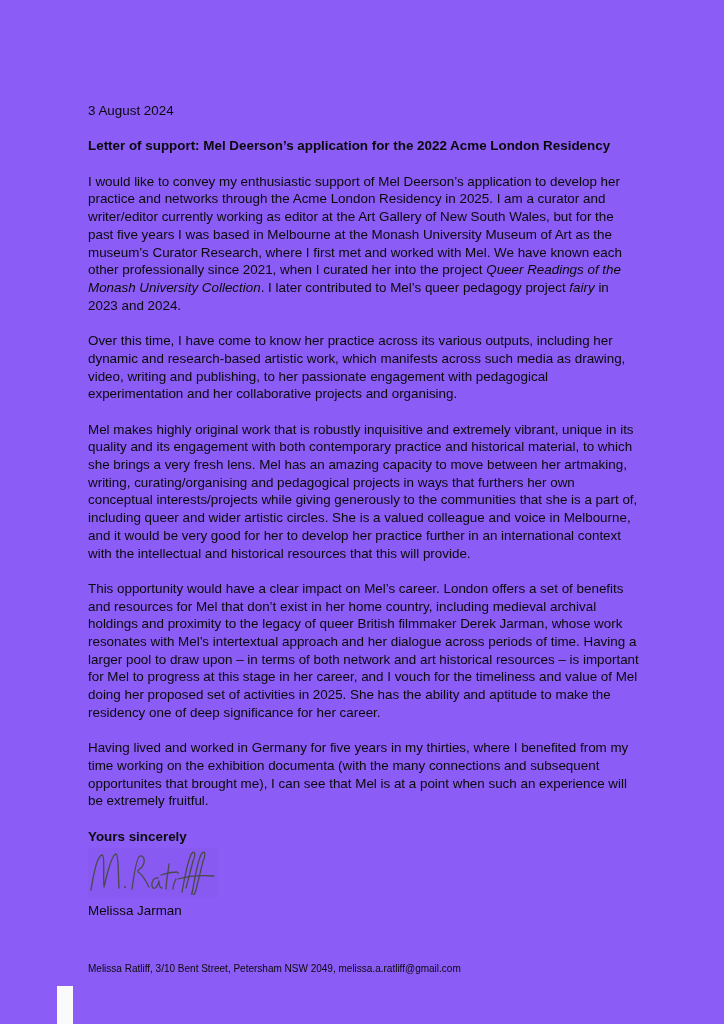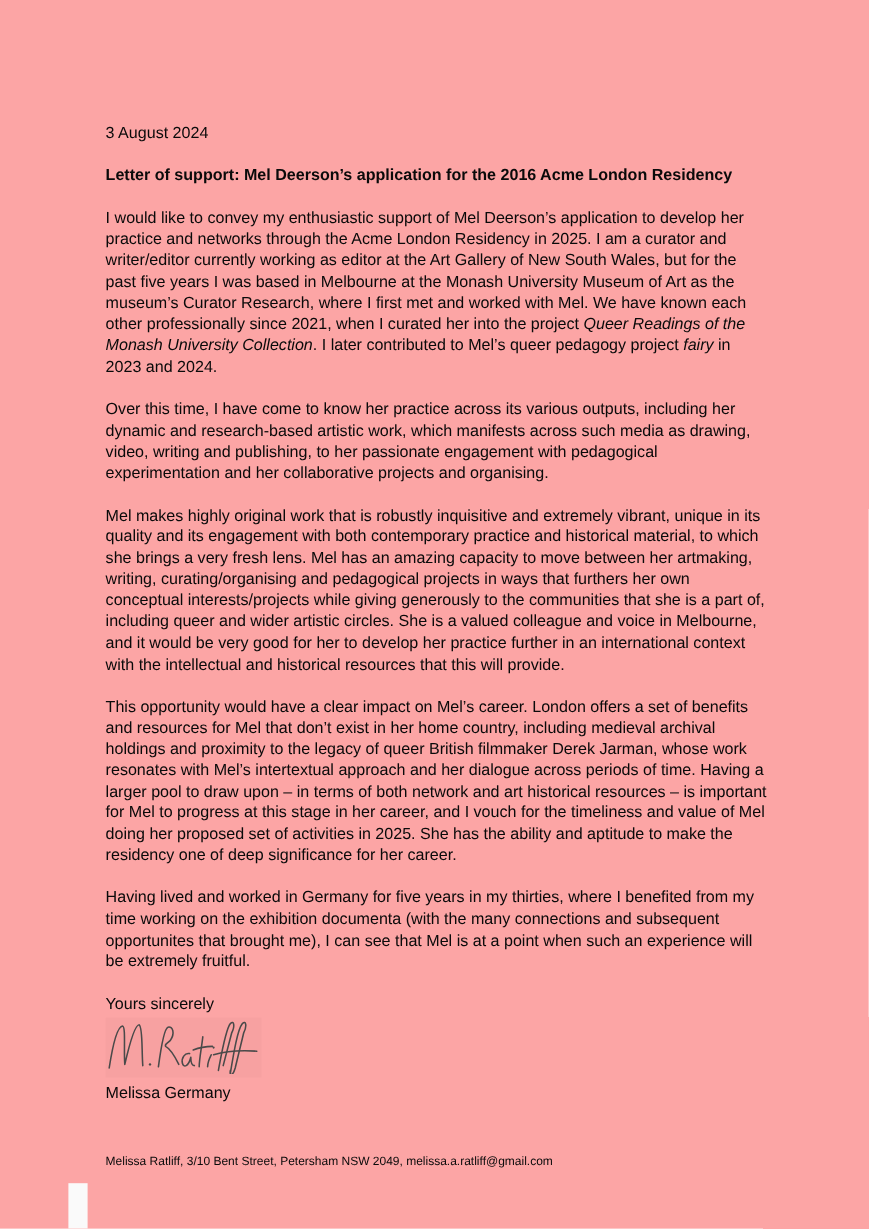--- a/index.html
+++ b/index.html
@@ -4,21 +4,21 @@
 <style>
   html, body {
     margin: 0;
     padding: 0;
     background: #ffffff;
   }
   .page {
     position: relative;
     width: 724px;
     height: 1024px;
-    background: #fca5a5;
+    background: #8b5cf6;
     font-family: "Liberation Sans", sans-serif;
     color: #0a0a0a;
     overflow: hidden;
   }
   .content {
     position: absolute;
     left: 88px;
     top: 102px;
     width: 552px;
   }
@@ -31,20 +31,21 @@
   .date { }
   .subject {
     font-weight: bold;
     white-space: nowrap;
   }
   .para em {
     font-style: italic;
   }
   .closing {
     margin-bottom: 3px !important;
+    font-weight: bold;
   }
   .signature-block {
     position: relative;
     width: 130px;
     height: 50px;
     margin: 2px 0 4px 0;
     background: rgba(0,0,0,0.018);
   }
   .signature-block svg {
     display: block;
@@ -72,21 +73,21 @@
   }
 </style>
 </head>
 <body>
 
 <div class="page">
   <div class="content">
 
     <p class="date">3 August 2024</p>
 
-    <p class="subject">Letter of support: Mel Deerson’s application for the 2016 Acme London Residency</p>
+    <p class="subject">Letter of support: Mel Deerson’s application for the 2022 Acme London Residency</p>
 
     <div>
         <p class="para"><span>I would like to convey my enthusiastic support of Mel Deerson’s application to develop her practice and networks through the Acme London Residency in 2025. I am a curator and writer/editor currently working as editor at the Art Gallery of New South Wales, but for the past five years I was based in Melbourne at the Monash University Museum of Art as the museum’s Curator Research, where I first met and worked with Mel. We have known each other professionally since 2021, when I curated her into the project </span><em>Queer Readings of the Monash University Collection</em><span>. I later contributed to Mel’s queer pedagogy project </span><em>fairy</em><span> in 2023 and 2024.</span></p>
         <p class="para"><span>Over this time, I have come to know her practice across its various outputs, including her dynamic and research-based artistic work, which manifests across such media as drawing, video, writing and publishing, to her passionate engagement with pedagogical experimentation and her collaborative projects and organising.</span></p>
         <p class="para"><span>Mel makes highly original work that is robustly inquisitive and extremely vibrant, unique in its quality and its engagement with both contemporary practice and historical material, to which she brings a very fresh lens. Mel has an amazing capacity to move between her artmaking, writing, curating/organising and pedagogical projects in ways that furthers her own conceptual interests/projects while giving generously to the communities that she is a part of, including queer and wider artistic circles. She is a valued colleague and voice in Melbourne, and it would be very good for her to develop her practice further in an international context with the intellectual and historical resources that this will provide.</span></p>
         <p class="para"><span>This opportunity would have a clear impact on Mel’s career. London offers a set of benefits and resources for Mel that don’t exist in her home country, including medieval archival holdings and proximity to the legacy of queer British filmmaker Derek Jarman, whose work resonates with Mel’s intertextual approach and her dialogue across periods of time. Having a larger pool to draw upon – in terms of both network and art historical resources – is important for Mel to progress at this stage in her career, and I vouch for the timeliness and value of Mel doing her proposed set of activities in 2025. She has the ability and aptitude to make the residency one of deep significance for her career.</span></p>
         <p class="para"><span>Having lived and worked in Germany for five years in my thirties, where I benefited from my time working on the exhibition documenta (with the many connections and subsequent opportunites that brought me), I can see that Mel is at a point when such an experience will be extremely fruitful.</span></p>
       </div>
 
     <p class="closing">Yours sincerely</p>
@@ -108,20 +109,20 @@
         <path d="M88,31 C86,35 85,38 85,41"></path>
         <circle cx="90" cy="25" r="0.9" fill="#4a4a4a" stroke="none"></circle>
 
         <path d="M94,44 C97,28 100,10 104,5 C107,2 108,7 105,13 L98,40"></path>
         <path d="M104,46 C107,28 110,10 114,5 C117,2 118,7 115,13 L108,42 C106,49 103,49 104,44"></path>
 
         <path d="M90,31 C100,28 112,27 126,28"></path>
       </svg>
     </div>
 
-    <p class="signer">Melissa Germany</p>
+    <p class="signer">Melissa Jarman</p>
 
   </div>
 
   <div class="footer-line">Melissa Ratliff, 3/10 Bent Street, Petersham NSW 2049, melissa.a.ratliff@gmail.com</div>
 
   <div class="scan-artifact"></div>
 </div>
 
 </body></html>

